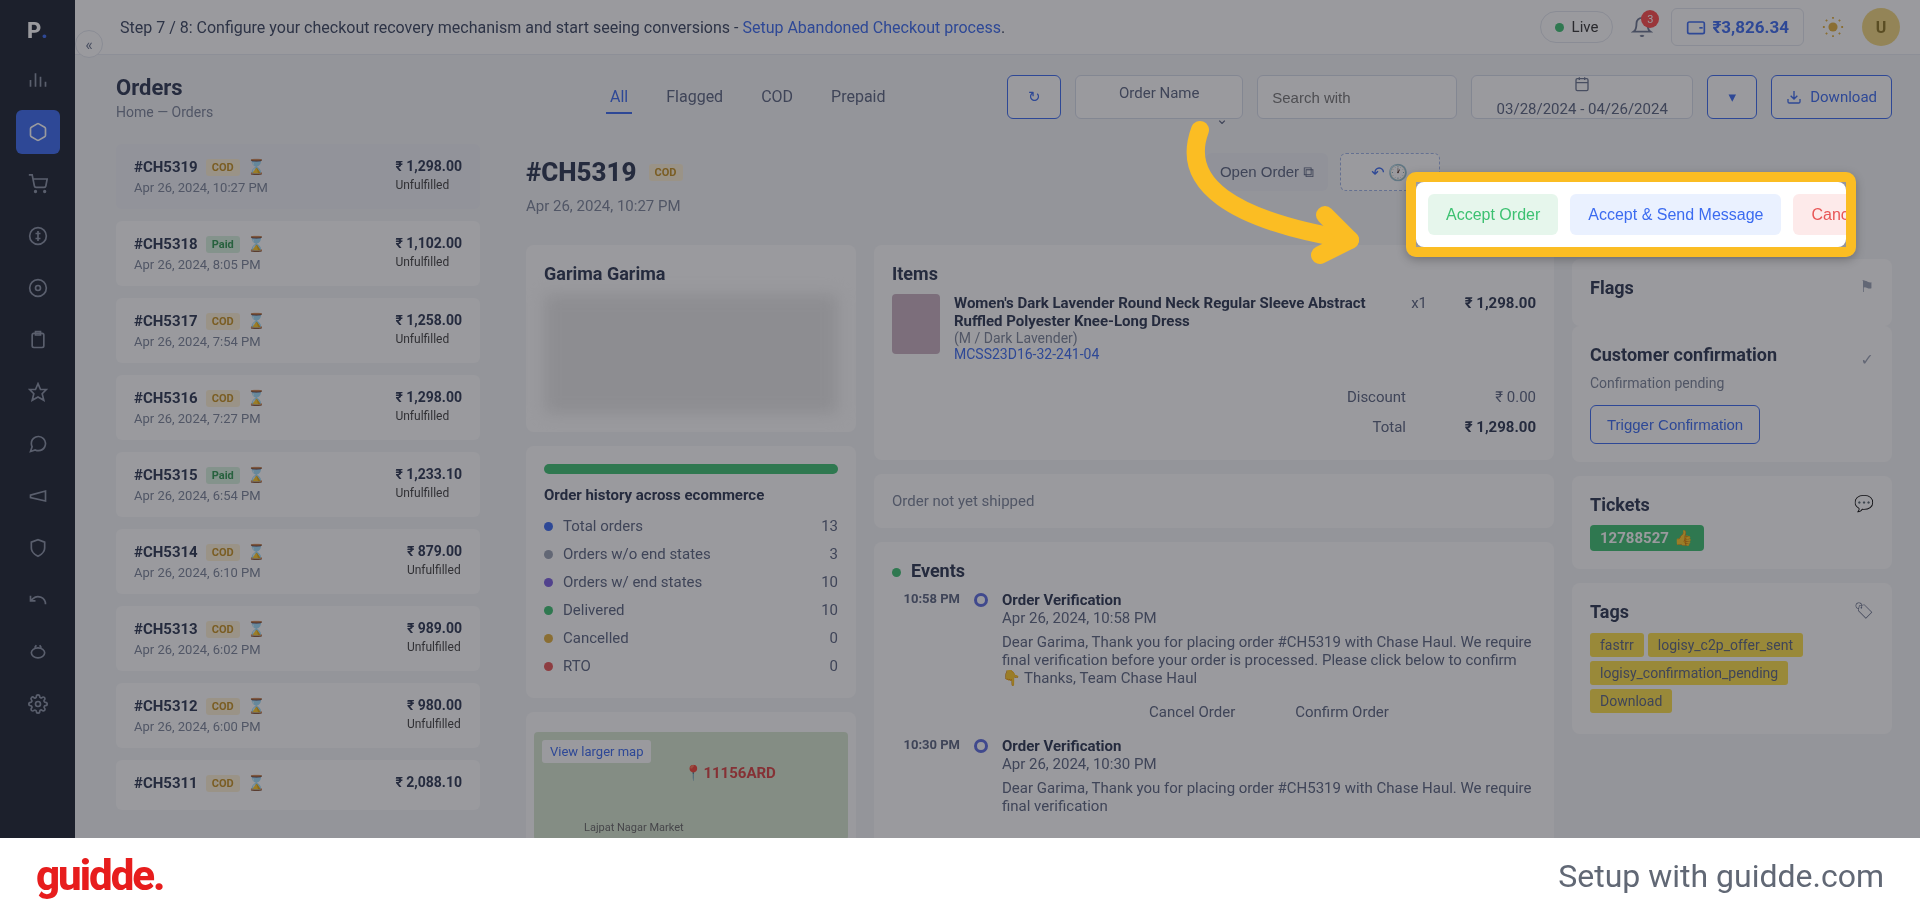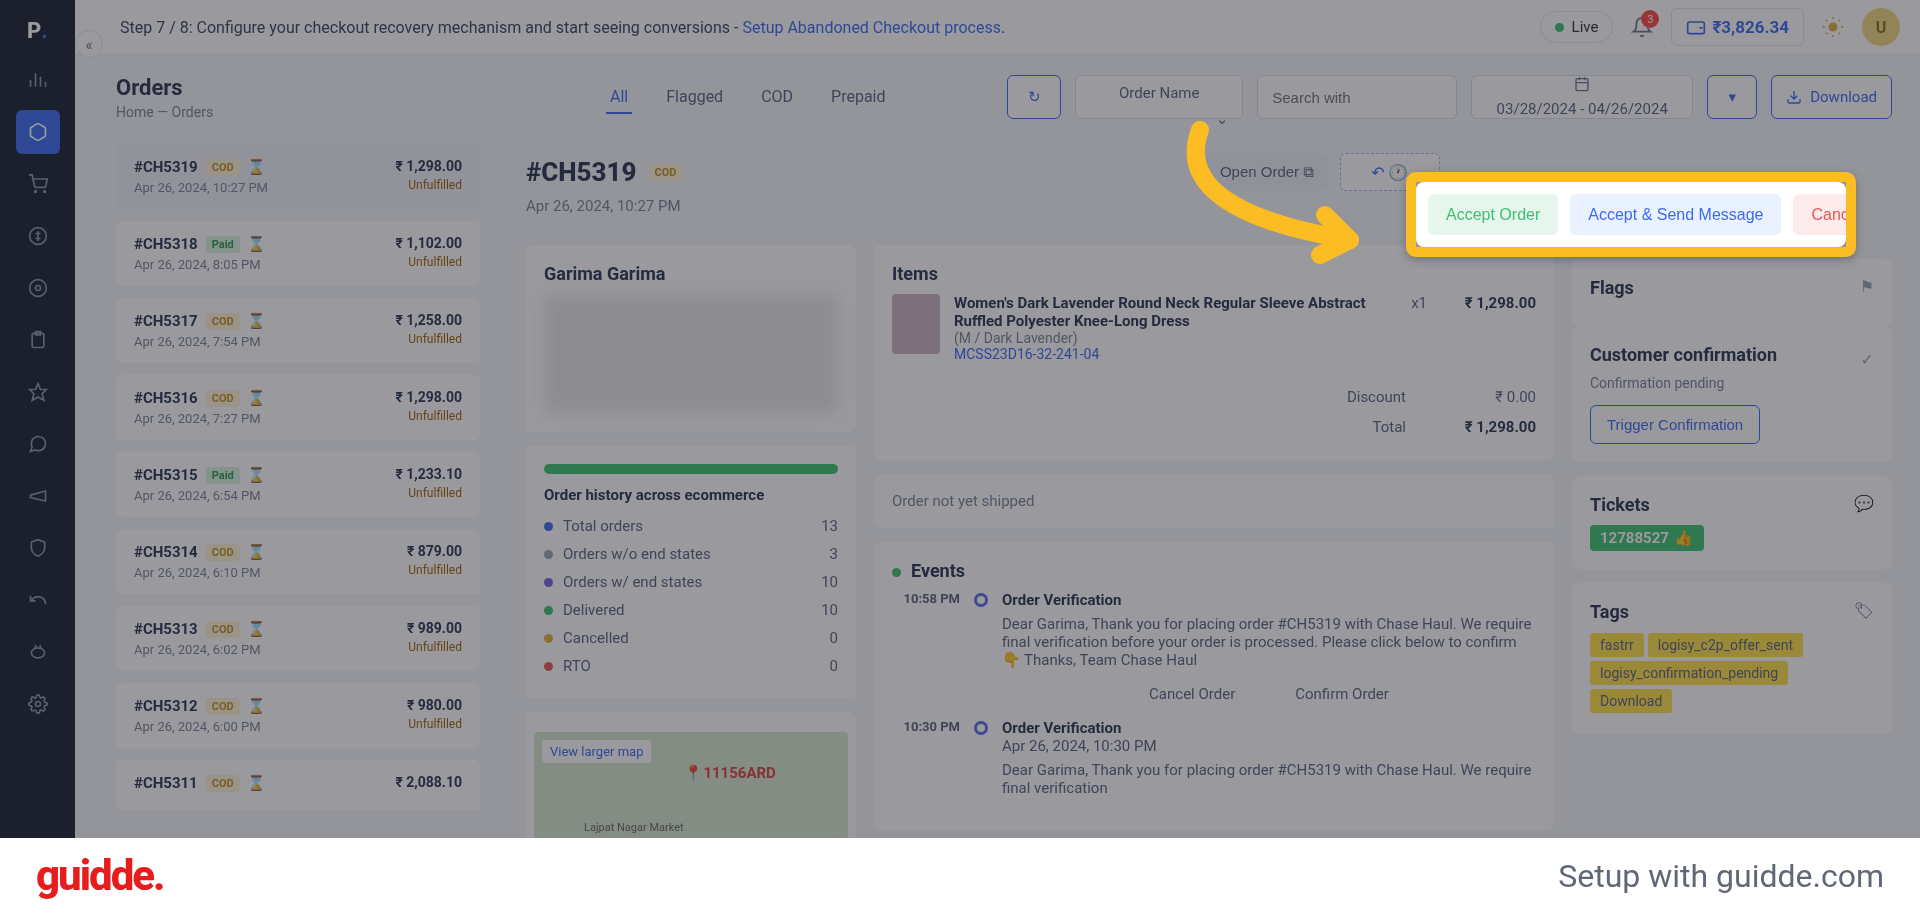--- a/index.html
+++ b/index.html
@@ -30,21 +30,21 @@
 .crumbs { font-size: 14px; color: #7a8499; margin-top: 4px; }
 .order-list { margin-top: 24px; display: flex; flex-direction: column; gap: 12px; }
 .order-card { background: #fff; border-radius: 6px; padding: 14px 18px; display: flex; justify-content: space-between; }
 .order-card.active { background: #f0f2f7; }
 .order-id { font-size: 15px; font-weight: 700; color: #2a3550; display: flex; align-items: center; gap: 8px; }
 .pill { font-size: 11px; font-weight: 700; padding: 2px 6px; border-radius: 3px; }
 .pill-cod { background: #fff3d6; color: #c59020; }
 .pill-paid { background: #d7f2de; color: #2e9750; }
 .order-date { font-size: 13px; color: #7a8499; margin-top: 4px; }
 .order-price { font-size: 14px; font-weight: 700; color: #2a3550; text-align: right; }
-.order-status { font-size: 12px; color: #a16207; text-align: right; margin-top: 4px; }
+.order-status { font-size: 12px; color: #404040; text-align: left; margin-top: 4px; }
 
 .detail-col { flex: 1; padding: 20px 28px; overflow: hidden; }
 .toolbar { display: flex; align-items: center; gap: 0; }
 .tabs { display: flex; gap: 30px; margin-left: 80px; }
 .tab { font-size: 16px; color: #5a6480; padding: 6px 4px; }
 .tab.active { color: #3b6bf0; border-bottom: 2px solid #3b6bf0; }
 .toolbar .btn, .toolbar .select { border: 1px solid #d6dcea; background: #fff; border-radius: 6px; height: 44px; display: flex; align-items: center; padding: 0 14px; font-size: 15px; color: #5a6480; }
 .btn-ref { border-color: #3b6bf0 !important; color: #3b6bf0 !important; width: 54px; justify-content: center; }
 .select { gap: 8px; flex-direction: column; }
 .search-in { border: 1px solid #d6dcea; background: #fff; border-radius: 6px; height: 44px; padding: 0 14px; font-size: 15px; color: #5a6480; width: 200px; }
@@ -430,20 +430,21 @@
             <div style="font-size:15px;color:#7a8499">Order not yet shipped</div>
           </div>
           <div class="card" style="margin-top:14px">
             <h3><span style="display:inline-block;width:9px;height:9px;background:#3cc171;border-radius:50%;margin-right:10px"></span><span>Events</span></h3>
             <div id="events">
                 <div class="evt">
                   <div class="evt-time">10:58 PM</div>
                   <div class="evt-dot"></div>
                   <div class="evt-body">
                     <div class="evt-title">Order Verification</div>
+                    <div>Apr 26, 2024, 10:58 PM</div>
                     <div style="margin-top:6px">Dear Garima, Thank you for placing order #CH5319 with Chase Haul. We require final verification before your order is processed. Please click below to confirm 👇 Thanks, Team Chase Haul</div>
                     <div style="display:flex;gap:60px;margin-top:16px;justify-content:center">
                       <span>Cancel Order</span>
                       <span>Confirm Order</span>
                     </div>
                   </div>
                 </div>
                 <div class="evt">
                   <div class="evt-time">10:30 PM</div>
                   <div class="evt-dot"></div>

